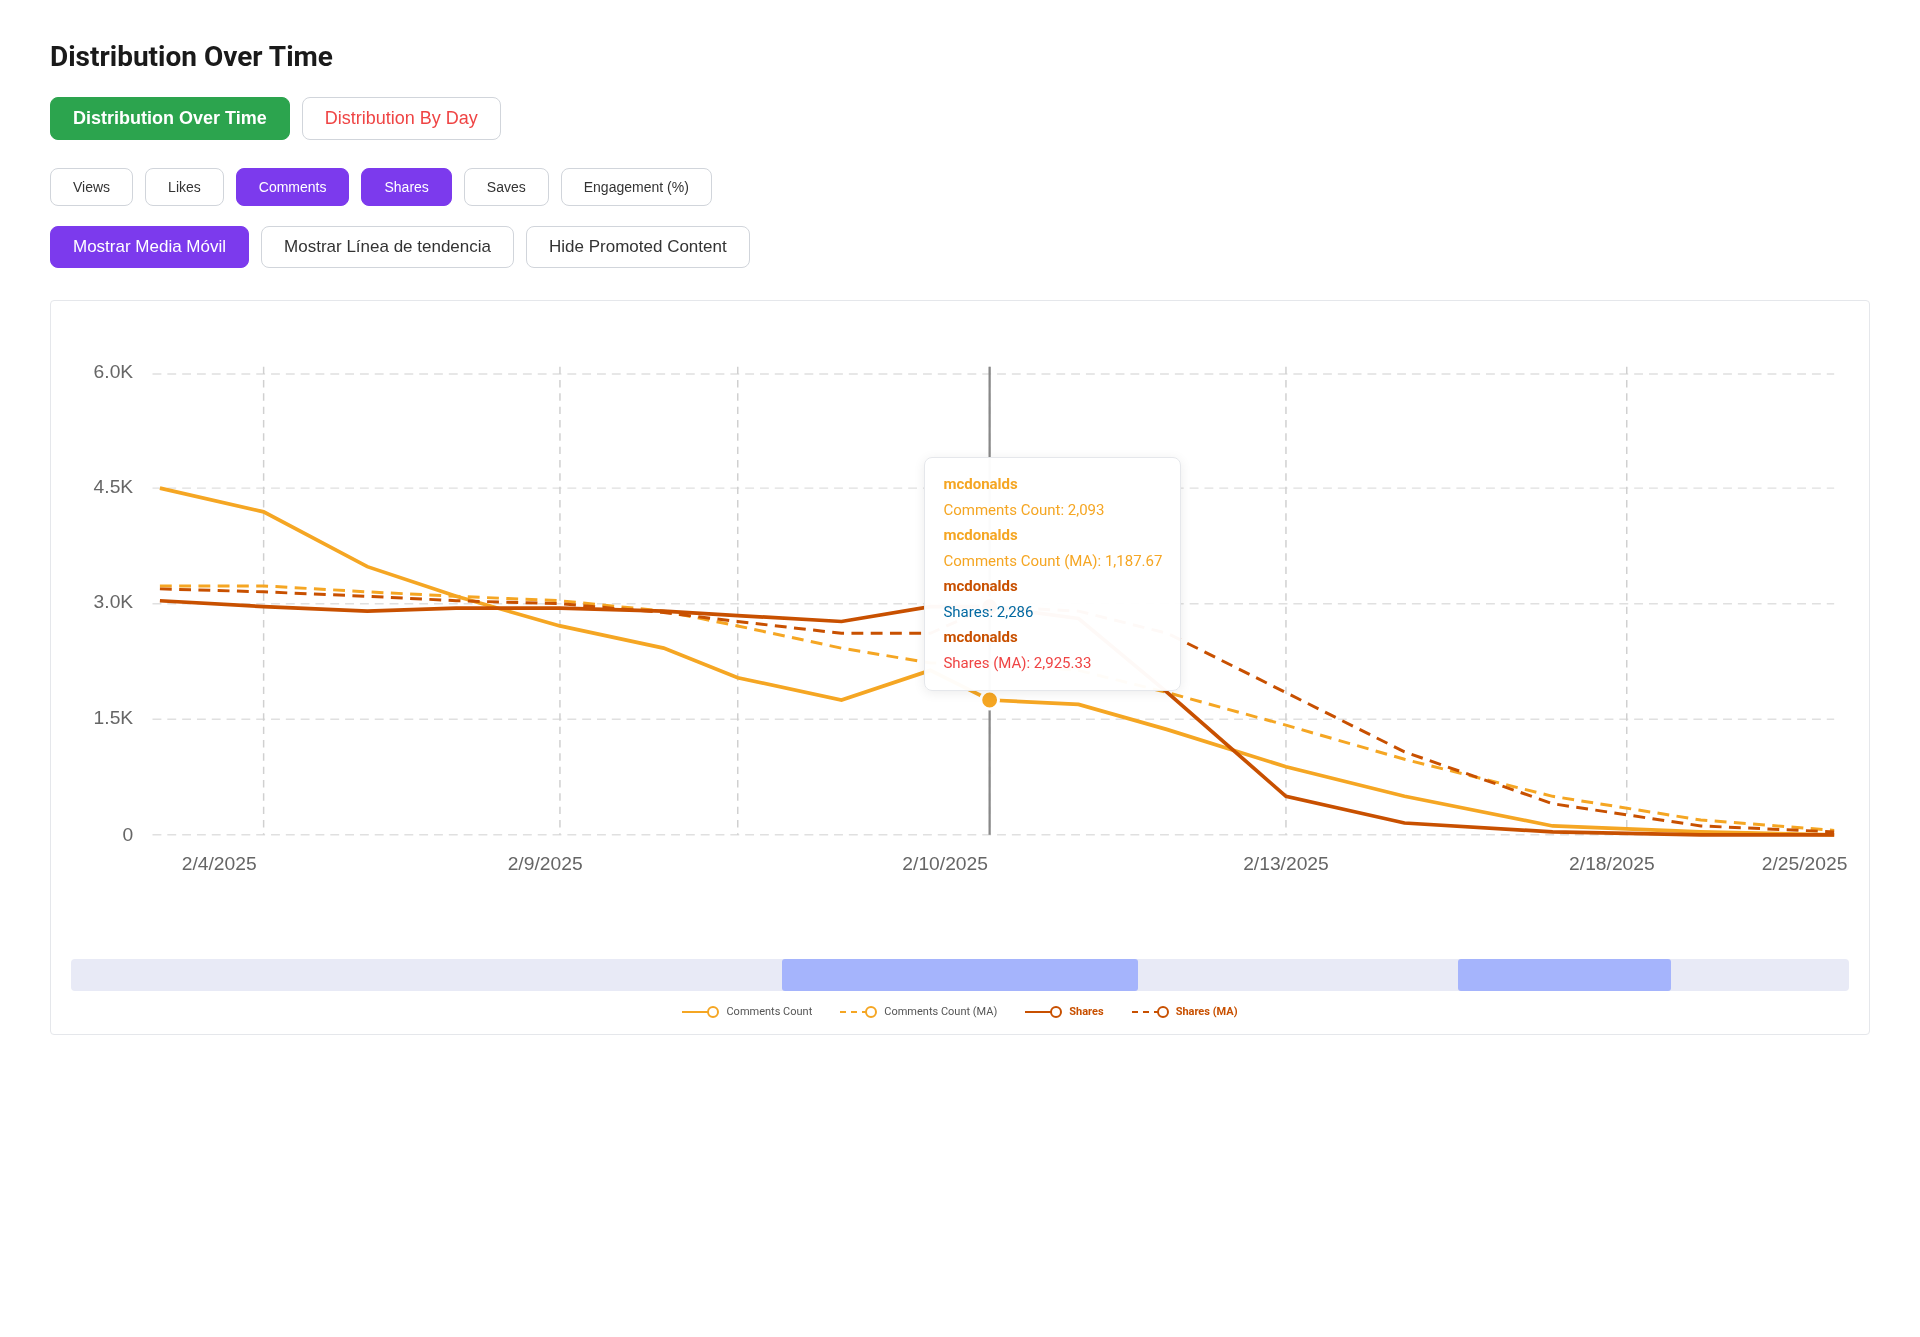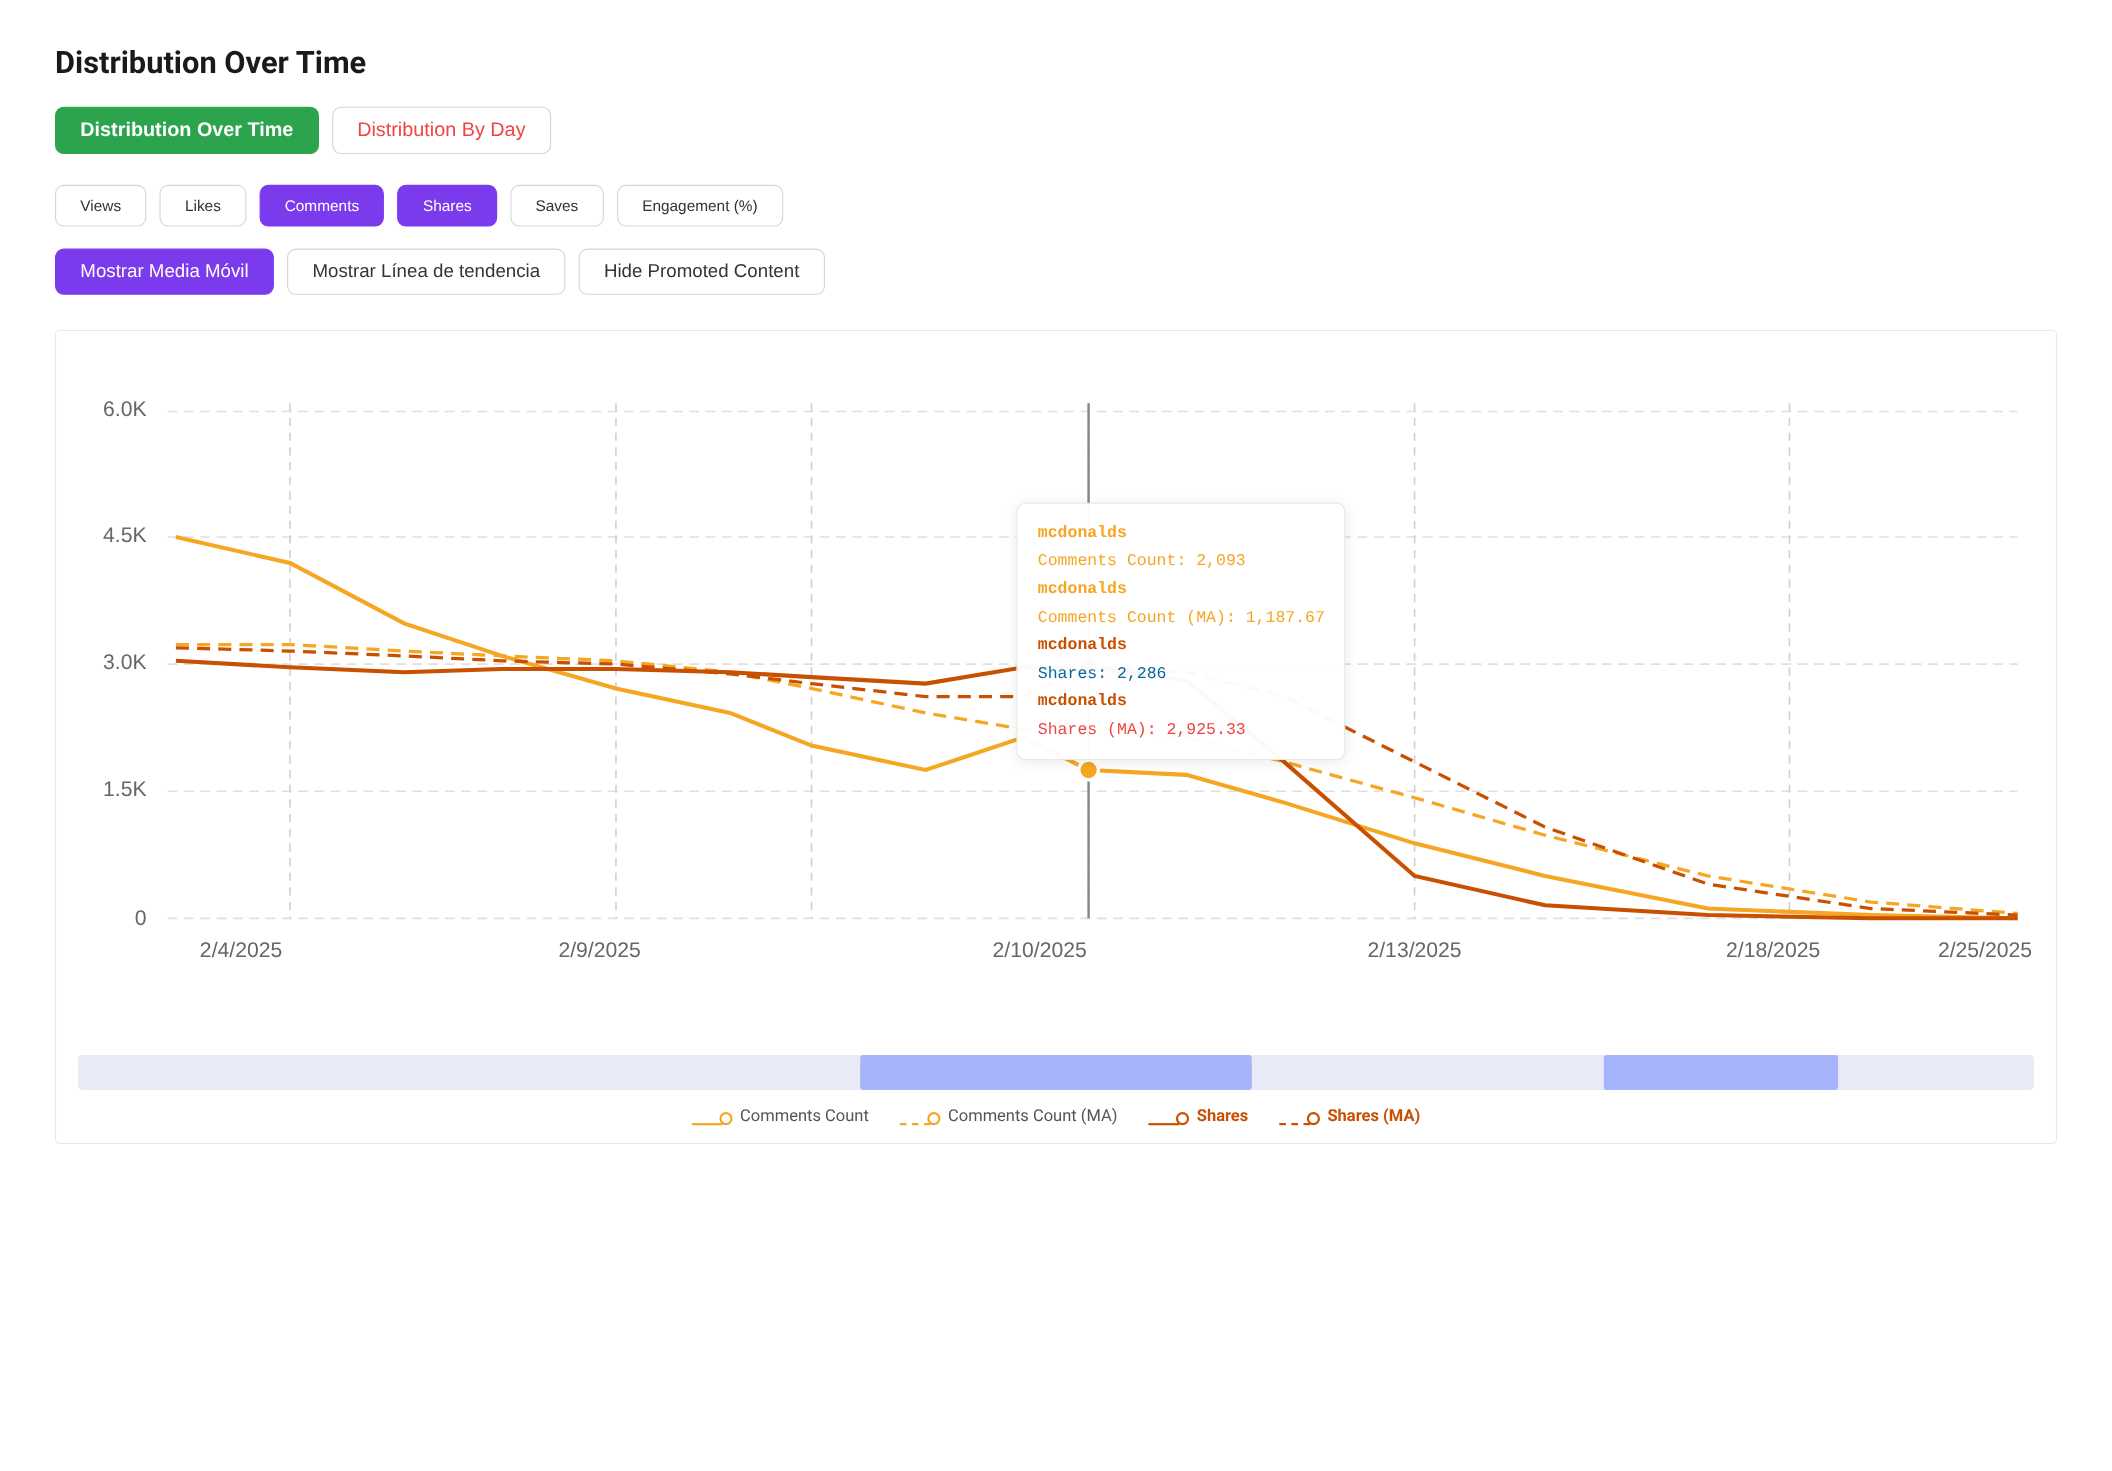--- a/index.html
+++ b/index.html
@@ -100,34 +100,34 @@
       background: rgba(255,255,255,0.97);
       border: 1px solid #e5e7eb;
       border-radius: 8px;
       padding: 14px 18px;
       font-size: 15px;
       line-height: 1.7;
       box-shadow: 0 2px 12px rgba(0,0,0,0.08);
       pointer-events: none;
       min-width: 230px;
     }
-    .tooltip-line { display: block; font-family: Liberation Mono, monospace; }
+    .tooltip-line { display: block; }
     .tooltip-brand { font-weight: 700; }
     .legend-row {
       display: flex;
       justify-content: center;
       gap: 28px;
       padding: 14px 0 16px;
       flex-wrap: wrap;
     }
     .legend-item {
       display: flex;
-      align-items: flex-end;
+      align-items: center;
       gap: 7px;
-      font-size: 15px;
+      font-size: 11px;
       color: #555;
     }
     .scrubber-row {
       width: 100%;
       height: 32px;
       background: #e8eaf6;
       border-radius: 4px;
       margin-bottom: 0;
       position: relative;
       overflow: hidden;

